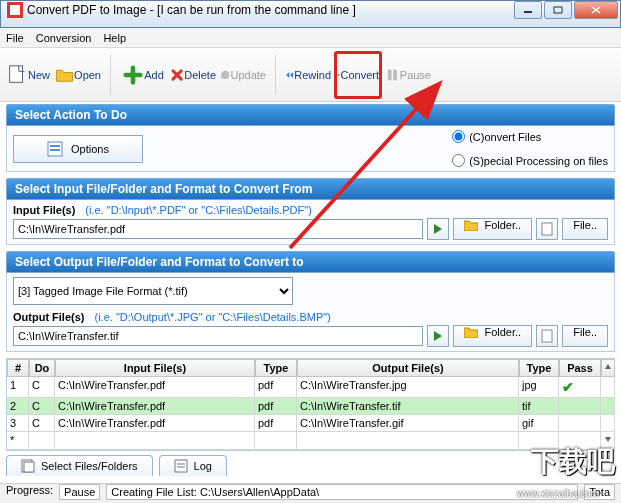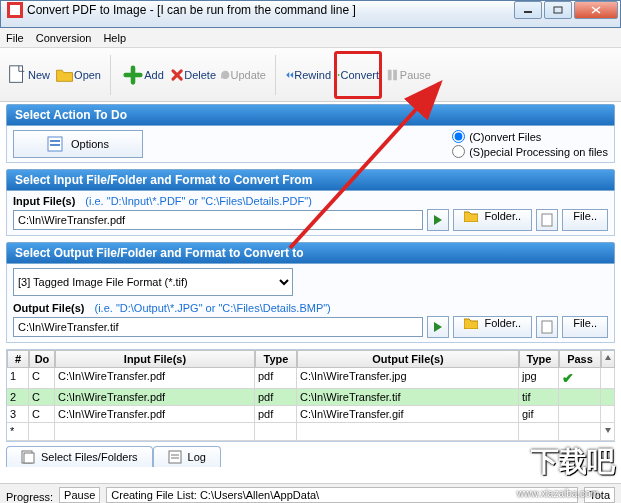--- a/index.html
+++ b/index.html
@@ -26,21 +26,21 @@
 .tbtn.disabled { color: #9a9a9a; }
 .tbtn.disabled svg * { stroke: #bdbdbd !important; fill: #bdbdbd !important; }
 .tsep { width: 1px; height: 40px; background: #d6d6d6; margin: 0 6px; }
 .tbtn.convert { border: 3px solid #d22; }
 
 
 .content { padding: 2px 6px 0 6px; }
 .sectionhdr { background: linear-gradient(#4aa0e8,#1f6fbf); color: #fff; font-weight: bold; padding: 3px 8px; border: 1px solid #7aa9d4; border-radius: 2px 2px 0 0; font-size: 12px; }
 .panel { border: 1px solid #b9cde4; border-top: 0; background: #fafcff; padding: 4px 6px; margin-bottom: 6px; }
 
-.radiogrp { display: grid; grid-template-columns: 1fr auto; row-gap: 2px; align-items: center; }
+.radiogrp { display: grid; grid-template-columns: 1fr auto; row-gap: 11px; align-items: center; }
 .radio { display: flex; align-items: center; gap: 4px; }
 .radio input { margin: 0; }
 .optbtn { width: 130px; height: 28px; border: 1px solid #8aa7c7; background: linear-gradient(#fff,#e7eff9); display: flex; align-items: center; justify-content: center; gap: 8px; grid-row: 1 / span 2; }
 
 .lblrow { display: flex; align-items: baseline; gap: 10px; }
 .lbl { font-weight: bold; }
 .hint { color: #1a6fd6; }
 .hintout { color: #1a6fd6; }
 
 .pathrow { display: flex; align-items: center; gap: 4px; margin-top: 2px; }
@@ -55,25 +55,25 @@
 .gh, .gr { display: grid; grid-template-columns: 22px 26px 200px 42px 222px 40px 42px 14px; }
 .gh > div { border: 1px solid #c3c3c3; background: linear-gradient(#fbfbfb,#e8e8e8); text-align: center; font-weight: bold; padding: 2px 2px; }
 .gr > div { border-right: 1px solid #d6d6d6; border-bottom: 1px solid #d6d6d6; padding: 2px 3px; background: #fff; overflow: hidden; white-space: nowrap; }
 .gr.sel > div { background: #c6f2c6; }
 .gr.empty > div { height: 18px; }
 .scrollcol { background: linear-gradient(#f4f4f4,#e5e5e5); display: flex; align-items: flex-start; justify-content: center; }
 .scrollcol svg { margin-top: 1px; }
 .check { color: #1a9a1a; font-weight: bold; font-size: 14px; }
 
 
-.bottomtabs { display: flex; align-items: center; padding: 4px 6px 0 6px; }
+.bottomtabs { display: flex; align-items: center; gap: 6px; padding: 4px 6px 0 6px; }
 .btab { border: 1px solid #97b4d6; border-bottom: 0; border-radius: 4px 4px 0 0; padding: 3px 14px; background: linear-gradient(#fff,#edf4fc); display: flex; align-items: center; gap: 6px; font-size: 13px; }
 
 
-.status { position: absolute; bottom: 0; left: 0; right: 0; height: 20px; border-top: 1px solid #cfcfcf; background: #f1f1f1; display: flex; align-items: flex-end; gap: 6px; padding: 0 6px; }
+.status { position: absolute; bottom: 0; left: 0; right: 0; height: 20px; border-top: 1px solid #cfcfcf; background: #f1f1f1; display: flex; align-items: flex-start; gap: 6px; padding: 0 6px; }
 .status .well { border: 1px solid #bcbcbc; background: #fff; padding: 0 4px; height: 16px; display: flex; align-items: center; }
 
 
 .wm { position: absolute; right: 6px; bottom: 22px; color: #fff; font-weight: bold; font-size: 28px; text-shadow: 0 0 3px #000,1px 1px 0 #000; font-family: "Microsoft YaHei",sans-serif; }
 .wmurl { position: absolute; right: 22px; bottom: 4px; color: #fff; font-size: 10px; text-shadow: 0 0 2px #000; }
 
 
 .arrow { position: absolute; pointer-events: none; }
 </style>
 </head>

